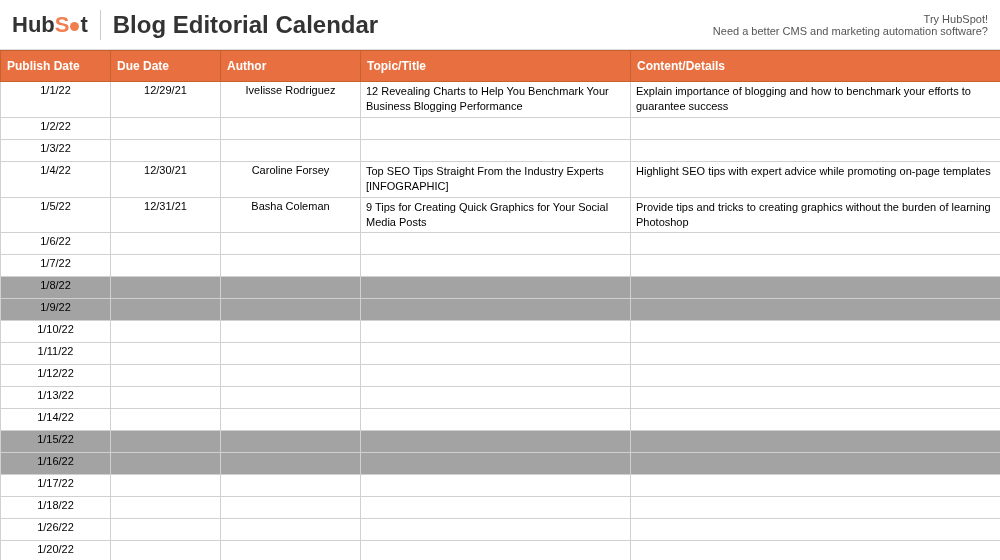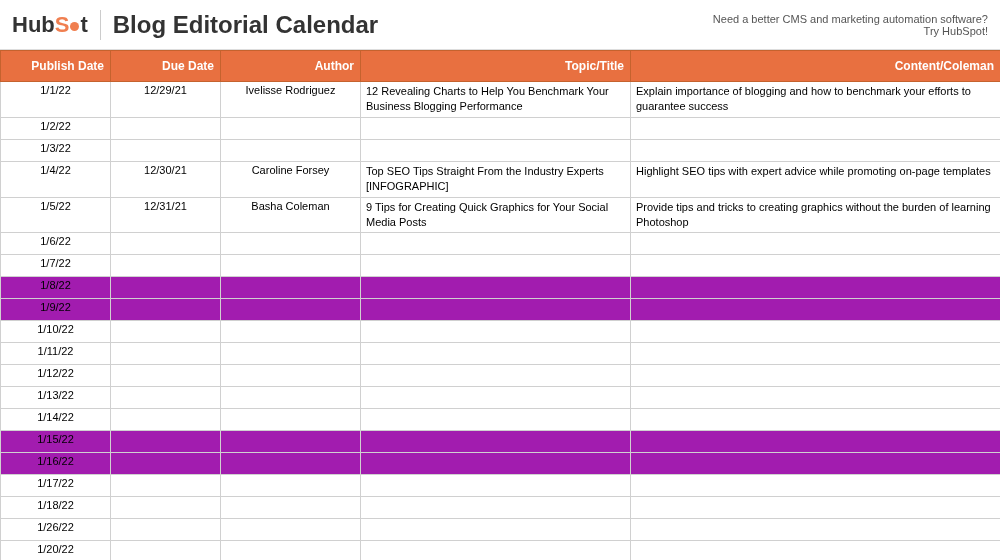--- a/index.html
+++ b/index.html
@@ -53,34 +53,34 @@
     col.col-author { width: 140px; }
     col.col-topic { width: 270px; }
     col.col-content { width: 370px; }
 
     thead tr {
       background: #e87040;
       color: #fff;
     }
     thead th {
       padding: 8px 6px;
-      text-align: right;
+      text-align: left;
       font-weight: bold;
       font-size: 12px;
       border: 1px solid #c5622e;
     }
 
     tbody tr {
       height: 22px;
     }
     tbody tr:nth-child(odd) {
       background: #fff;
     }
     tbody tr.weekend {
-      background: #a21caf;
+      background: #a3a3a3;
     }
 
     tbody td {
       padding: 2px 5px;
       border: 1px solid #d0d0d0;
       font-size: 11px;
       vertical-align: top;
     }
     tbody td.center {
       text-align: center;
@@ -94,41 +94,41 @@
 
 <div id="header">
   <div id="logo-area">
     <div style="font-size:22px;font-weight:bold;color:#333;font-family:Arial,sans-serif;">
       Hub<span style="color:#f07f50;">S</span><span style="display:inline-block;width:9px;height:9px;background:#f07f50;border-radius:50%;position:relative;top:-1px;margin:0 1px;"></span><span style="color:#333;">t</span>
     </div>
     <div class="divider-v"></div>
     <div id="page-title">Blog Editorial Calendar</div>
   </div>
   <div id="header-right">
+    <div>Try HubSpot!</div>
     <div>Need a better CMS and marketing automation software?</div>
-    <div>Try HubSpot!</div>
   </div>
 </div>
 
 <div id="table-wrapper">
   <table>
     <colgroup>
       <col class="col-publish">
       <col class="col-due">
       <col class="col-author">
       <col class="col-topic">
       <col class="col-content">
     </colgroup>
     <thead>
       <tr>
         <th>Publish Date</th>
         <th>Due Date</th>
         <th>Author</th>
         <th>Topic/Title</th>
-        <th>Content/Coleman</th>
+        <th>Content/Details</th>
       </tr>
     </thead>
     <tbody id="table-body">
     <tr>
           <td class="center">1/1/22</td>
           <td class="center">12/29/21</td>
           <td class="center">Ivelisse Rodriguez</td>
           <td class="multi-line">12 Revealing Charts to Help You Benchmark Your Business Blogging Performance</td>
           <td class="multi-line">Explain importance of blogging and how to benchmark your efforts to guarantee success</td>
         </tr>

